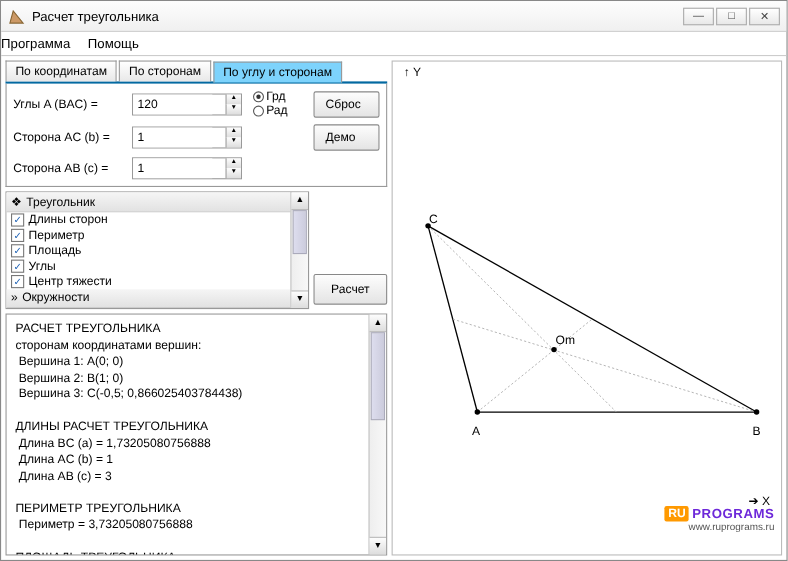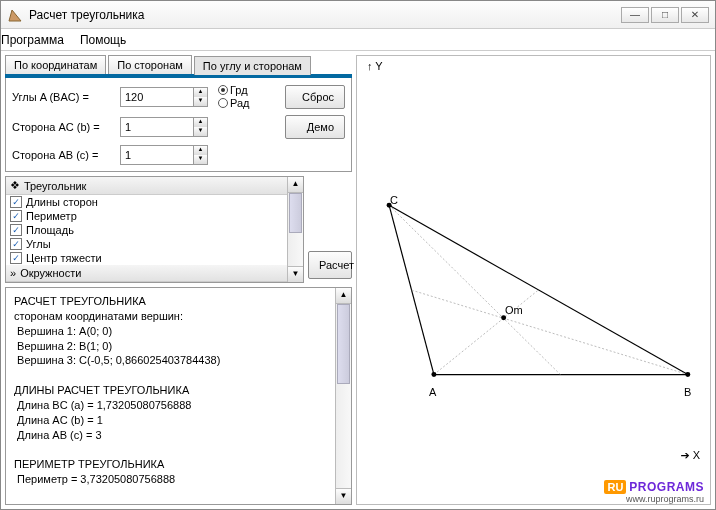--- a/index.html
+++ b/index.html
@@ -6,47 +6,47 @@
 body { font-family: "Segoe UI", Tahoma, sans-serif; font-size: 11px; background: #fff; width: 716px; height: 510px; overflow: hidden; border: 1px solid #888; }
 .titlebar { height: 28px; background: linear-gradient(#fdfdfd,#f0f0f0); border-bottom: 1px solid #ccc; display: flex; align-items: center; padding: 0 6px; }
 .titlebar .appicon { width: 16px; height: 16px; margin-right: 6px; display:inline-block; }
 .titlebar .title { font-size: 12px; }
 .winbtns { margin-left: auto; display: flex; gap: 2px; }
 .winbtn { width: 28px; height: 16px; border: 1px solid #aaa; background: linear-gradient(#fff,#e8e8e8); display: flex; align-items: center; justify-content: center; font-size: 10px; color:#444; cursor: default; }
 .menubar { height: 22px; border-bottom: 1px solid #ccc; display: flex; align-items: center; padding: 0 0; gap: 16px; font-size: 12px; }
 .content { display: flex; height: calc(100% - 50px); }
 .left { width: 355px; padding: 4px; display: flex; flex-direction: column; gap: 4px; }
 .right { flex: 1; border-left: 1px solid #ccc; position: relative; background: #fff; margin: 4px 4px 4px 0; border:1px solid #bbb; }
-.tabs { display: flex; border-bottom: 4px solid #0369a1; }
+.tabs { display: flex; border-bottom: 2px solid #0369a1; }
 .tab { padding: 3px 8px; border: 1px solid #999; border-bottom: none; background: linear-gradient(#fff,#e8e8e8); margin-right: 2px; font-size: 11px; cursor: default; }
-.tab.active { background: #e5e5e5; position: relative; top: 1px; }
+.tab.active { background: #7dd3fc; position: relative; top: 1px; }
 .tabbody { border: 1px solid #999; border-top: none; padding: 6px; }
 .row { display: flex; align-items: center; margin-bottom: 6px; gap: 6px; }
 .row label { width: 102px; font-size: 11px; }
-.spinput { display: flex; align-items: center; border: 1px solid #999; height: 20px; background: #fff; }
+.spinput { display: flex; align-items: center; border: 1px solid #999; height: 20px; background: #fff; gap: 12px; }
 .spinput input { border: none; width: 72px; height: 18px; padding: 0 4px; font-size: 11px; outline: none; }
 .spinbtns { display: flex; flex-direction: column; width: 14px; }
 .spinbtn { height: 9px; border-left: 1px solid #999; background: linear-gradient(#fdfdfd,#ddd); font-size: 6px; text-align: center; line-height: 7px; cursor: default; }
 .radio { display: flex; align-items: center; gap: 2px; font-size: 11px; }
 .btn { border: 1px solid #888; background: linear-gradient(#fdfdfd,#e4e4e4); padding: 4px 10px; font-size: 11px; cursor: default; border-radius: 2px; }
-.btn.big { width: 60px; height: 24px; text-align: right; }
+.btn.big { width: 60px; height: 24px; text-align: left; }
 .opts-wrap { display:flex; gap:4px; align-items:stretch; }
 .opts { border: 1px solid #999; flex:1; display:flex; }
 .optlist { flex:1; background:#fff; }
 .opthdr { background: linear-gradient(#f5f5f5,#e2e2e2); padding: 2px 4px; border-bottom:1px solid #ccc; font-size:11px; display:flex; align-items:center; gap:4px; }
 .optitem { padding: 1px 4px; font-size:11px; display:flex; align-items:center; gap:4px; }
 .chk { width:12px; height:12px; border:1px solid #777; background:#fff; display:inline-flex; align-items:center; justify-content:center; font-size:9px; color:#1b5fb3; }
 .vscroll { width:16px; border-left:1px solid #bbb; background:linear-gradient(90deg,#eee,#f8f8f8); display:flex; flex-direction:column; }
 .vsbtn { height:16px; border-bottom:1px solid #bbb; background:linear-gradient(#fdfdfd,#ddd); font-size:8px; text-align:center; line-height:14px; }
 .vsbtn:last-child{border-top:1px solid #bbb;border-bottom:none;margin-top:auto;}
 .vsthumb { background:linear-gradient(90deg,#dde,#ccd); border:1px solid #aab; margin:0 1px; height:40px; }
 .output { border:1px solid #999; flex:1; display:flex; overflow:hidden; }
 .outtext { flex:1; padding:6px 8px; font-size:11px; line-height:1.35; white-space:pre-wrap; overflow:hidden; }
 .axislabel { position:absolute; font-size:11px; }
-.logobox{position:absolute;right:6px;bottom:0;text-align:right;font-size:9px;color:#555;}
+.logobox{position:absolute;right:6px;bottom:20px;text-align:right;font-size:9px;color:#555;}
 .logobox .brand{display:inline-flex;align-items:center;gap:3px;}
 .logobox .ru{background:#f90;color:#fff;font-weight:bold;font-size:11px;padding:1px 3px;border-radius:2px;}
 .logobox .pg{font-weight:bold;font-size:12px;color:#6d28d9;letter-spacing:0.5px;}
 svg{display:block;}
 </style>
 </head>
 <body>
 
 <div class="titlebar">
   <span class="appicon">
@@ -156,21 +156,21 @@
               <span>Окружности</span>
             </div>
       </div>
       <div class="vscroll">
         <div class="vsbtn">▲</div>
         <div class="vsthumb"></div>
         <div class="vsbtn">▼</div>
       </div>
     </div>
     <div style="display:flex;align-items:flex-end;padding-bottom:4px;">
-      <button class="btn" style="width:44px;height:28px;">Расчет</button>
+      <button class="btn" style="width:67px;height:28px;">Расчет</button>
     </div>
   </div>
 
   <div class="output">
     <div class="outtext"><span>РАСЧЕТ ТРЕУГОЛЬНИКА</span>
 <span>сторонам координатами вершин:</span>
 <span> Вершина 1: A(0; 0)</span>
 <span> Вершина 2: B(1; 0)</span>
 <span> Вершина 3: C(-0,5; 0,866025403784438)</span>
 

